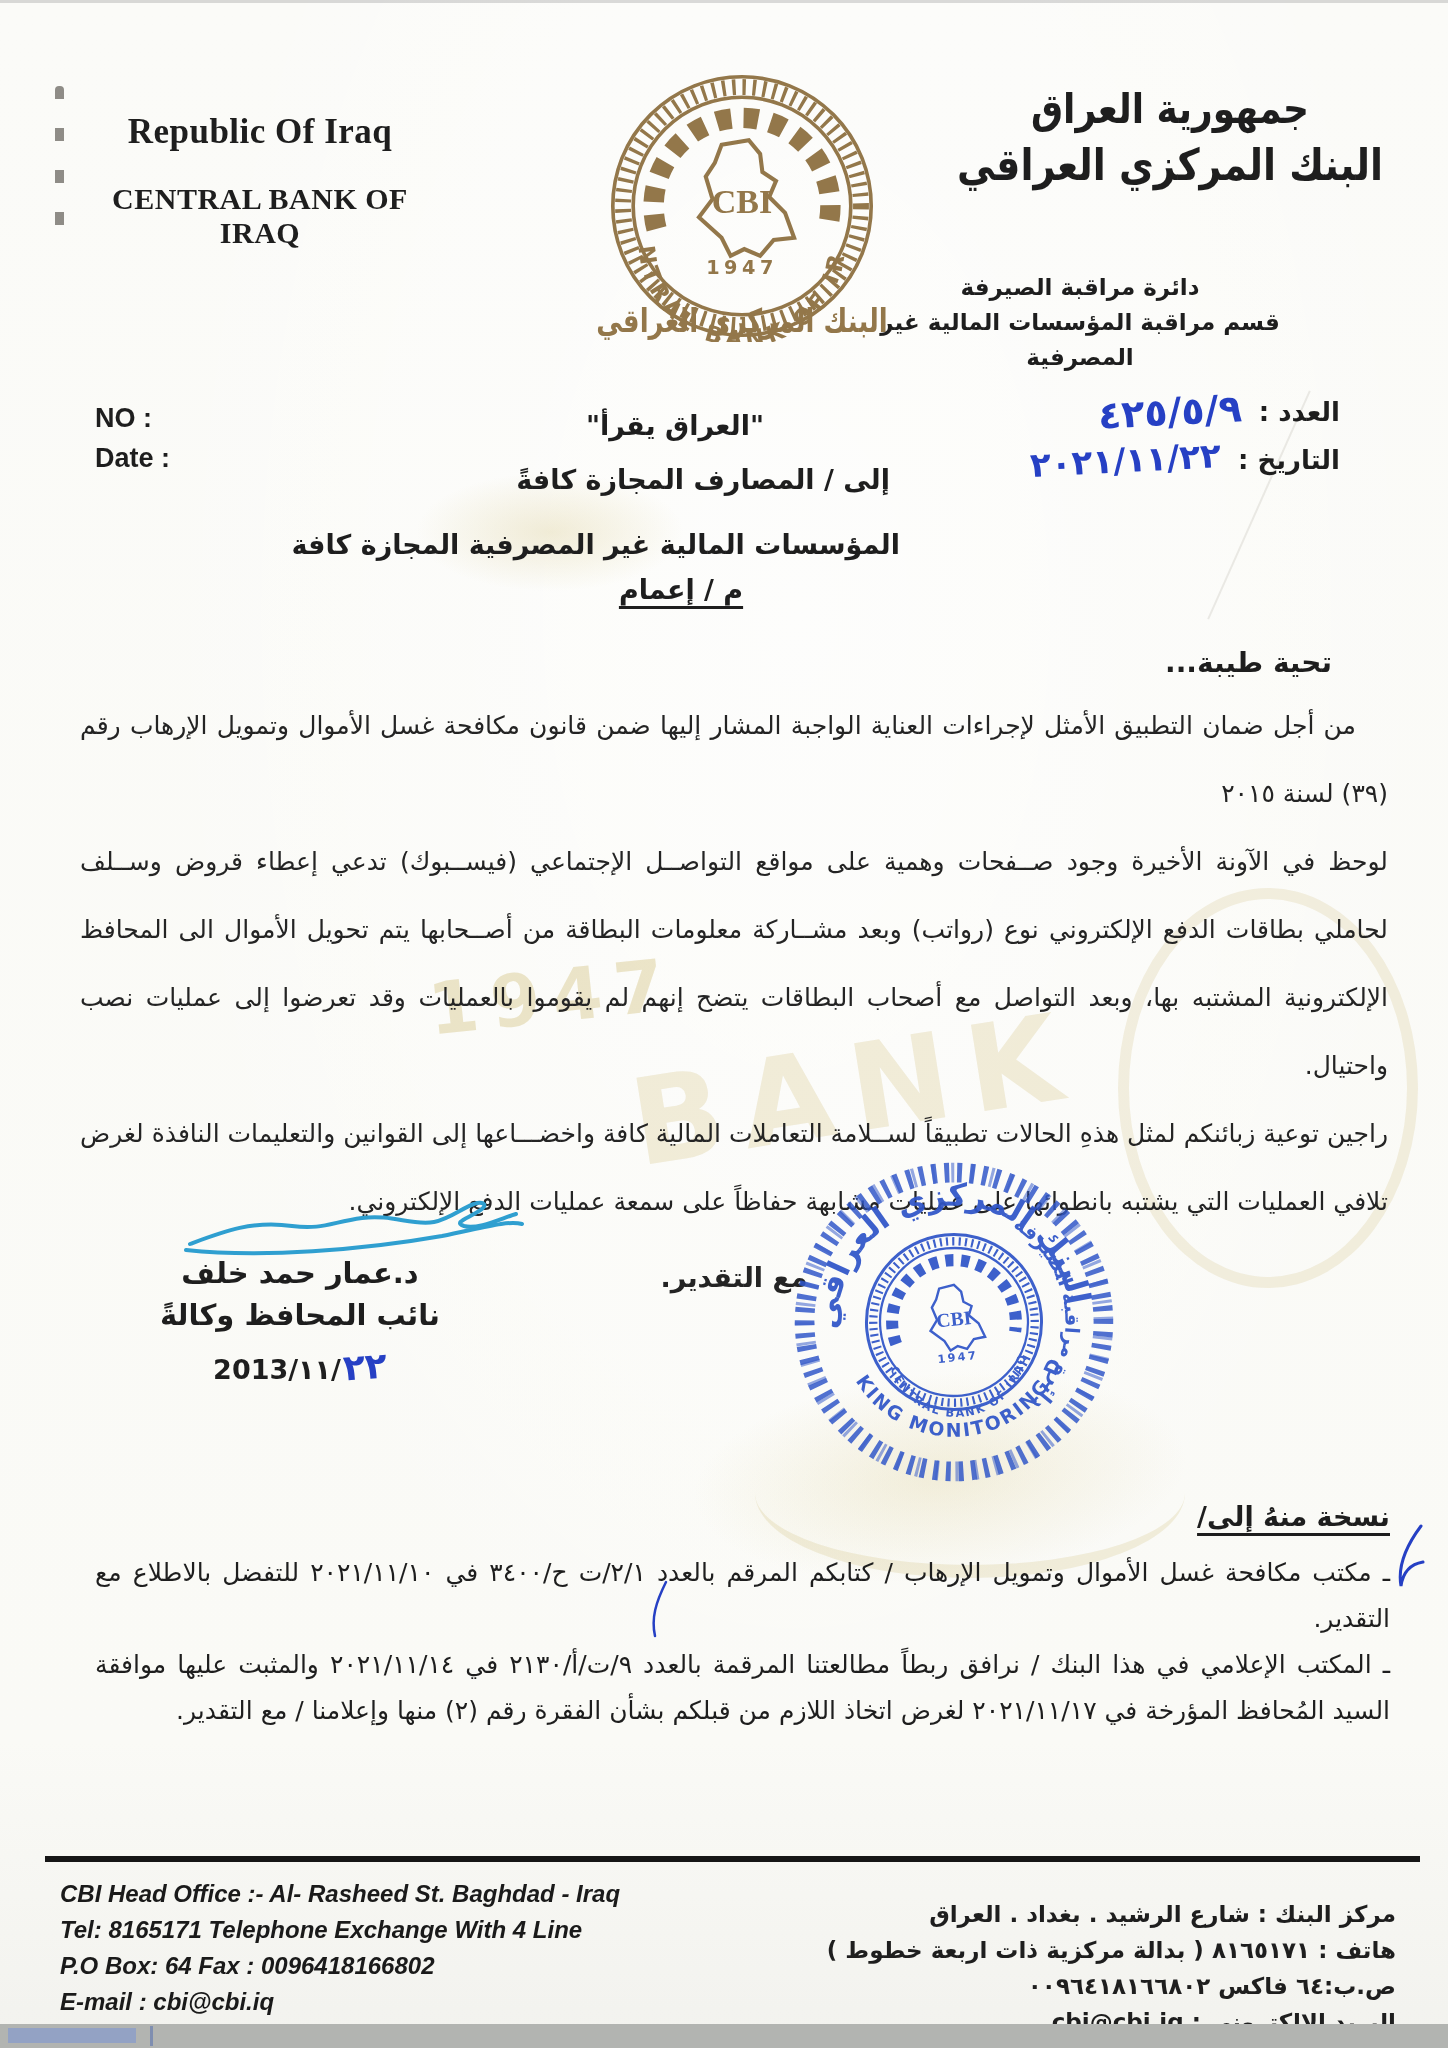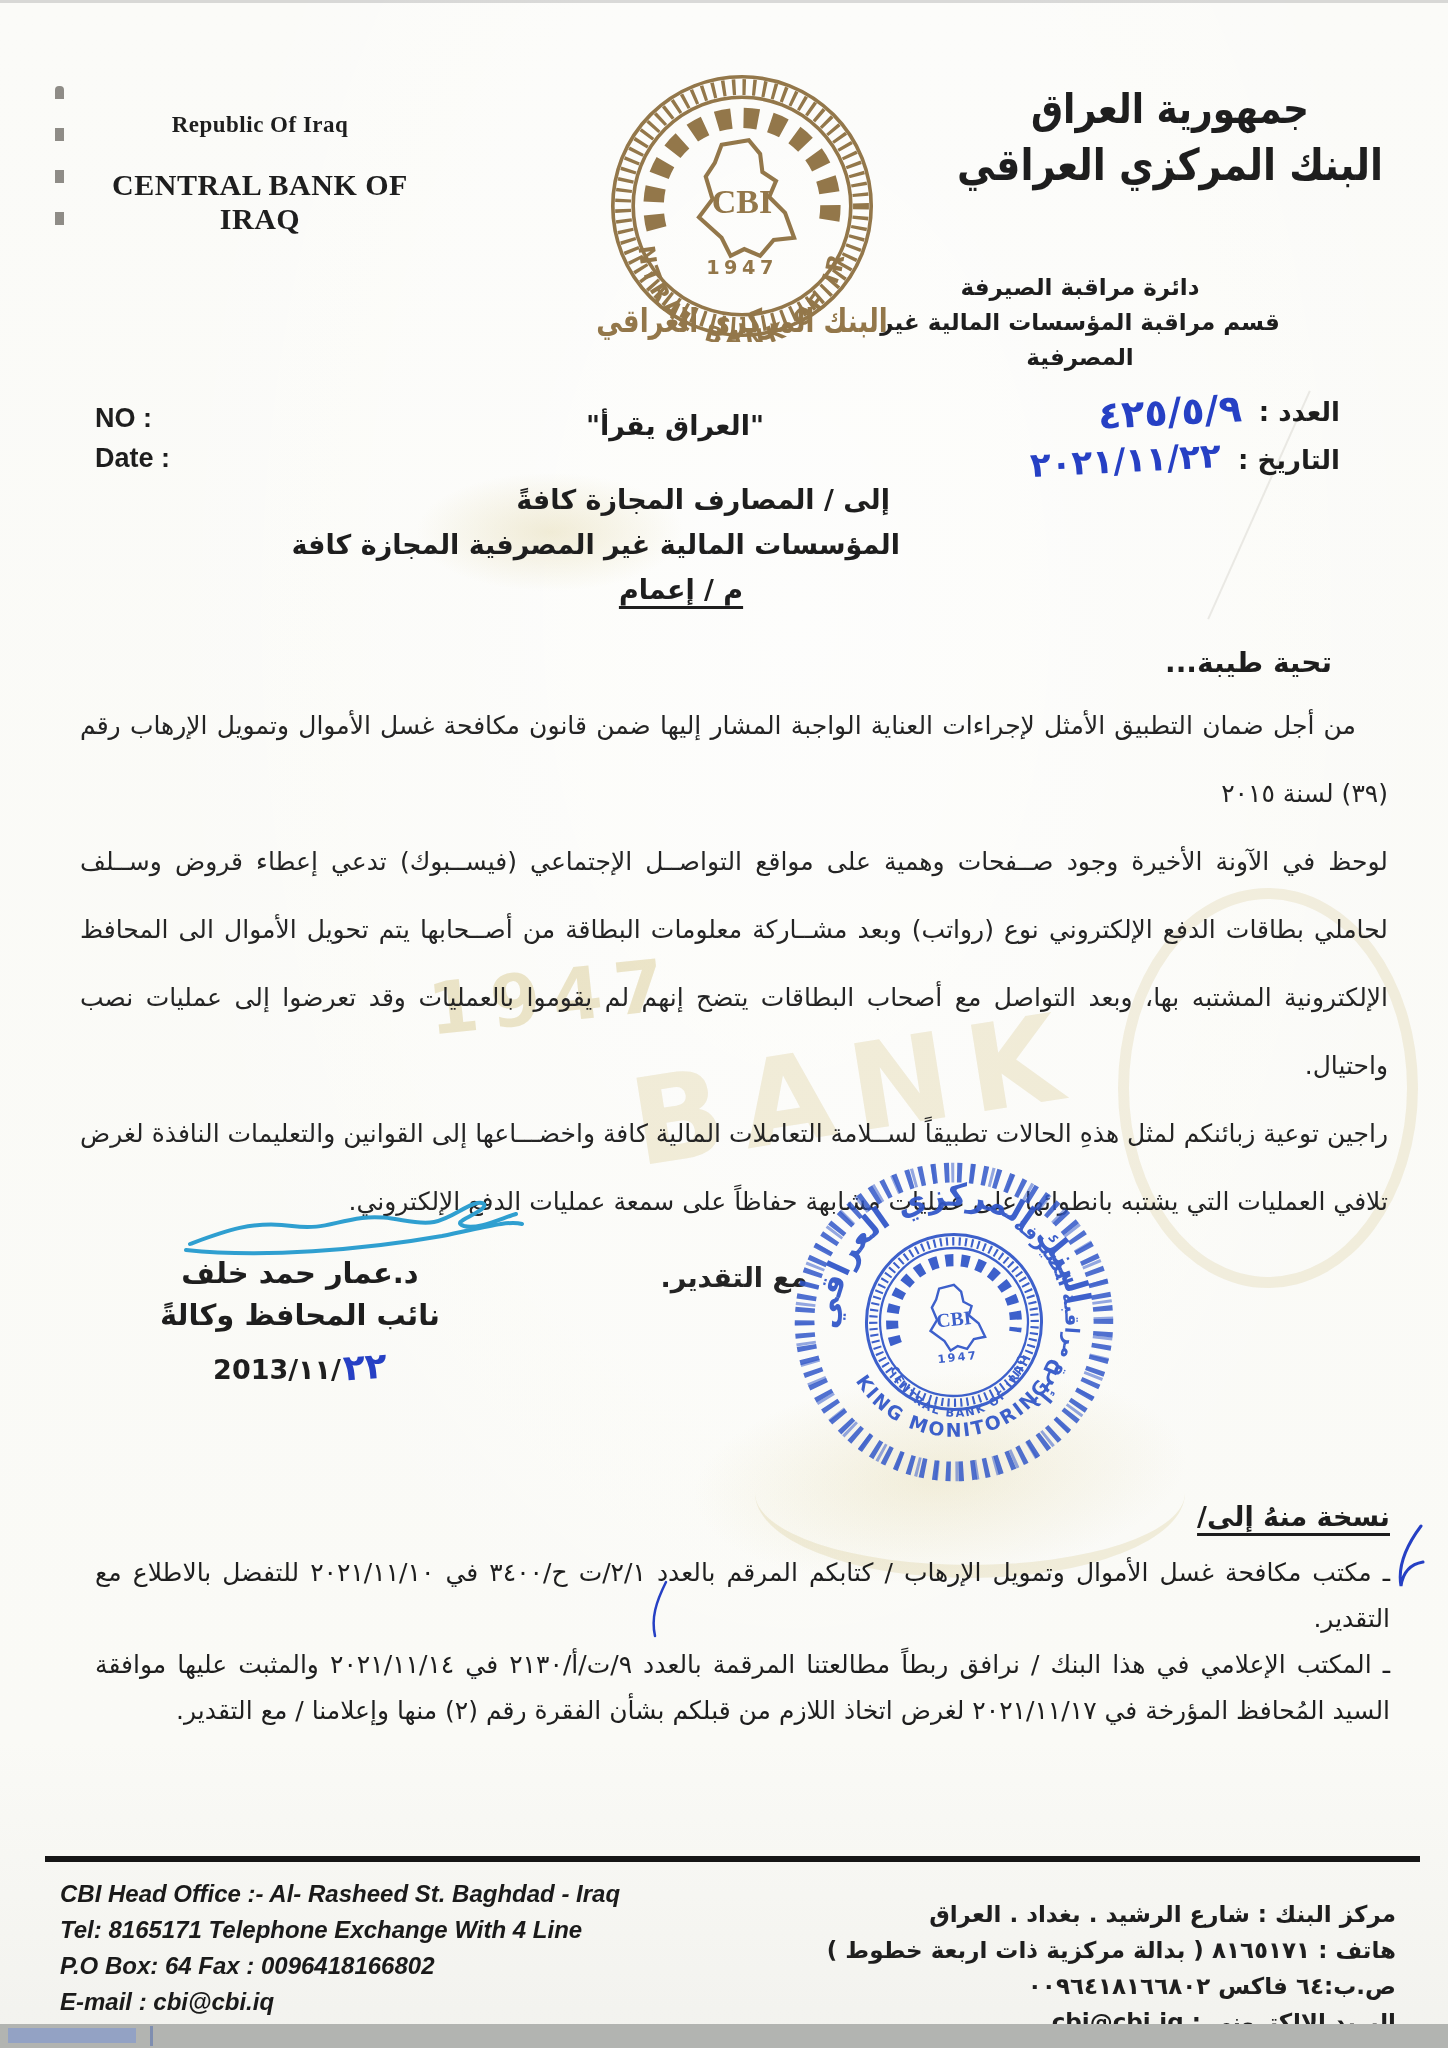--- a/index.html
+++ b/index.html
@@ -13,21 +13,21 @@
     font-family:"DejaVu Sans", sans-serif;
     color:#1e1e1e;
   }
   .abs { position:absolute; }
   .ar { direction:rtl; }
   .serif { font-family:"Liberation Serif", serif; }
   .sans { font-family:"Liberation Sans", sans-serif; }
 
   
   #en-header { left:92px; top:112px; width:336px; text-align:center; }
-  #en-header .l1 { font-size:23px; font-weight:bold; letter-spacing:.5px; }
+  #en-header .l1 { font-size:35px; font-weight:bold; letter-spacing:.5px; }
   #en-header .l2 { font-size:30px; font-weight:bold; margin-top:30px; letter-spacing:.5px; }
 
   #gold-logo { left:606px; top:70px; }
   #kufic-under-logo { left:592px; top:306px; width:300px; text-align:center;
     color:#93774a; font-weight:bold; font-size:26px; letter-spacing:1px; transform:scaleY(1.25); }
 
   #ar-callig { left:930px; top:88px; width:480px; text-align:center; }
   #ar-callig .c1 { font-size:36px; font-weight:bold; transform:scaleY(1.15); }
   #ar-callig .c2 { font-size:38px; font-weight:bold; margin-top:14px; transform:scaleY(1.15); }
 
@@ -150,21 +150,21 @@
     <span class="ref-value pen" style="font-size:34px; letter-spacing:1px;">٢٠٢١/١١/٢٢</span>
   </div>
 
   <div class="abs sans" id="no-date">
     <div>NO :</div>
     <div>Date :</div>
   </div>
 
   <div class="abs ar" id="slogan">"العراق يقرأ"</div>
 
-  <div class="abs ar addr" style="right:558px; top:484px;">إلى / المصارف المجازة كافةً</div>
+  <div class="abs ar addr" style="right:558px; top:464px;">إلى / المصارف المجازة كافةً</div>
   <div class="abs ar addr" style="right:548px; top:529px;">المؤسسات المالية غير المصرفية المجازة كافة</div>
   <div class="abs ar addr" id="subject" style="left:596px; top:574px; width:170px; text-align:center;">م / إعمام</div>
 
   <div class="abs ar" id="salutation">تحية طيبة...</div>
 
   <div class="abs ar" id="body-text">
     <p class="indent">من أجل ضمان التطبيق الأمثل لإجراءات العناية الواجبة المشار إليها ضمن قانون مكافحة غسل الأموال وتمويل الإرهاب رقم (٣٩) لسنة ٢٠١٥</p>
     <p>لوحظ في الآونة الأخيرة وجود صــفحات وهمية على مواقع التواصــل الإجتماعي (فيســبوك) تدعي إعطاء قروض وســلف لحاملي بطاقات الدفع الإلكتروني نوع (رواتب) وبعد مشــاركة معلومات البطاقة من أصــحابها يتم تحويل الأموال الى المحافظ الإلكترونية المشتبه بها، وبعد التواصل مع أصحاب البطاقات يتضح إنهم لم يقوموا بالعمليات وقد تعرضوا إلى عمليات نصب واحتيال.</p>
     <p>راجين توعية زبائنكم لمثل هذهِ الحالات تطبيقاً لســلامة التعاملات المالية كافة واخضـــاعها إلى القوانين والتعليمات النافذة لغرض تلافي العمليات التي يشتبه بانطوائها على عمليات مشابهة حفاظاً على سمعة عمليات الدفع الإلكتروني.</p>
     <div id="closing">مع التقدير.</div>

